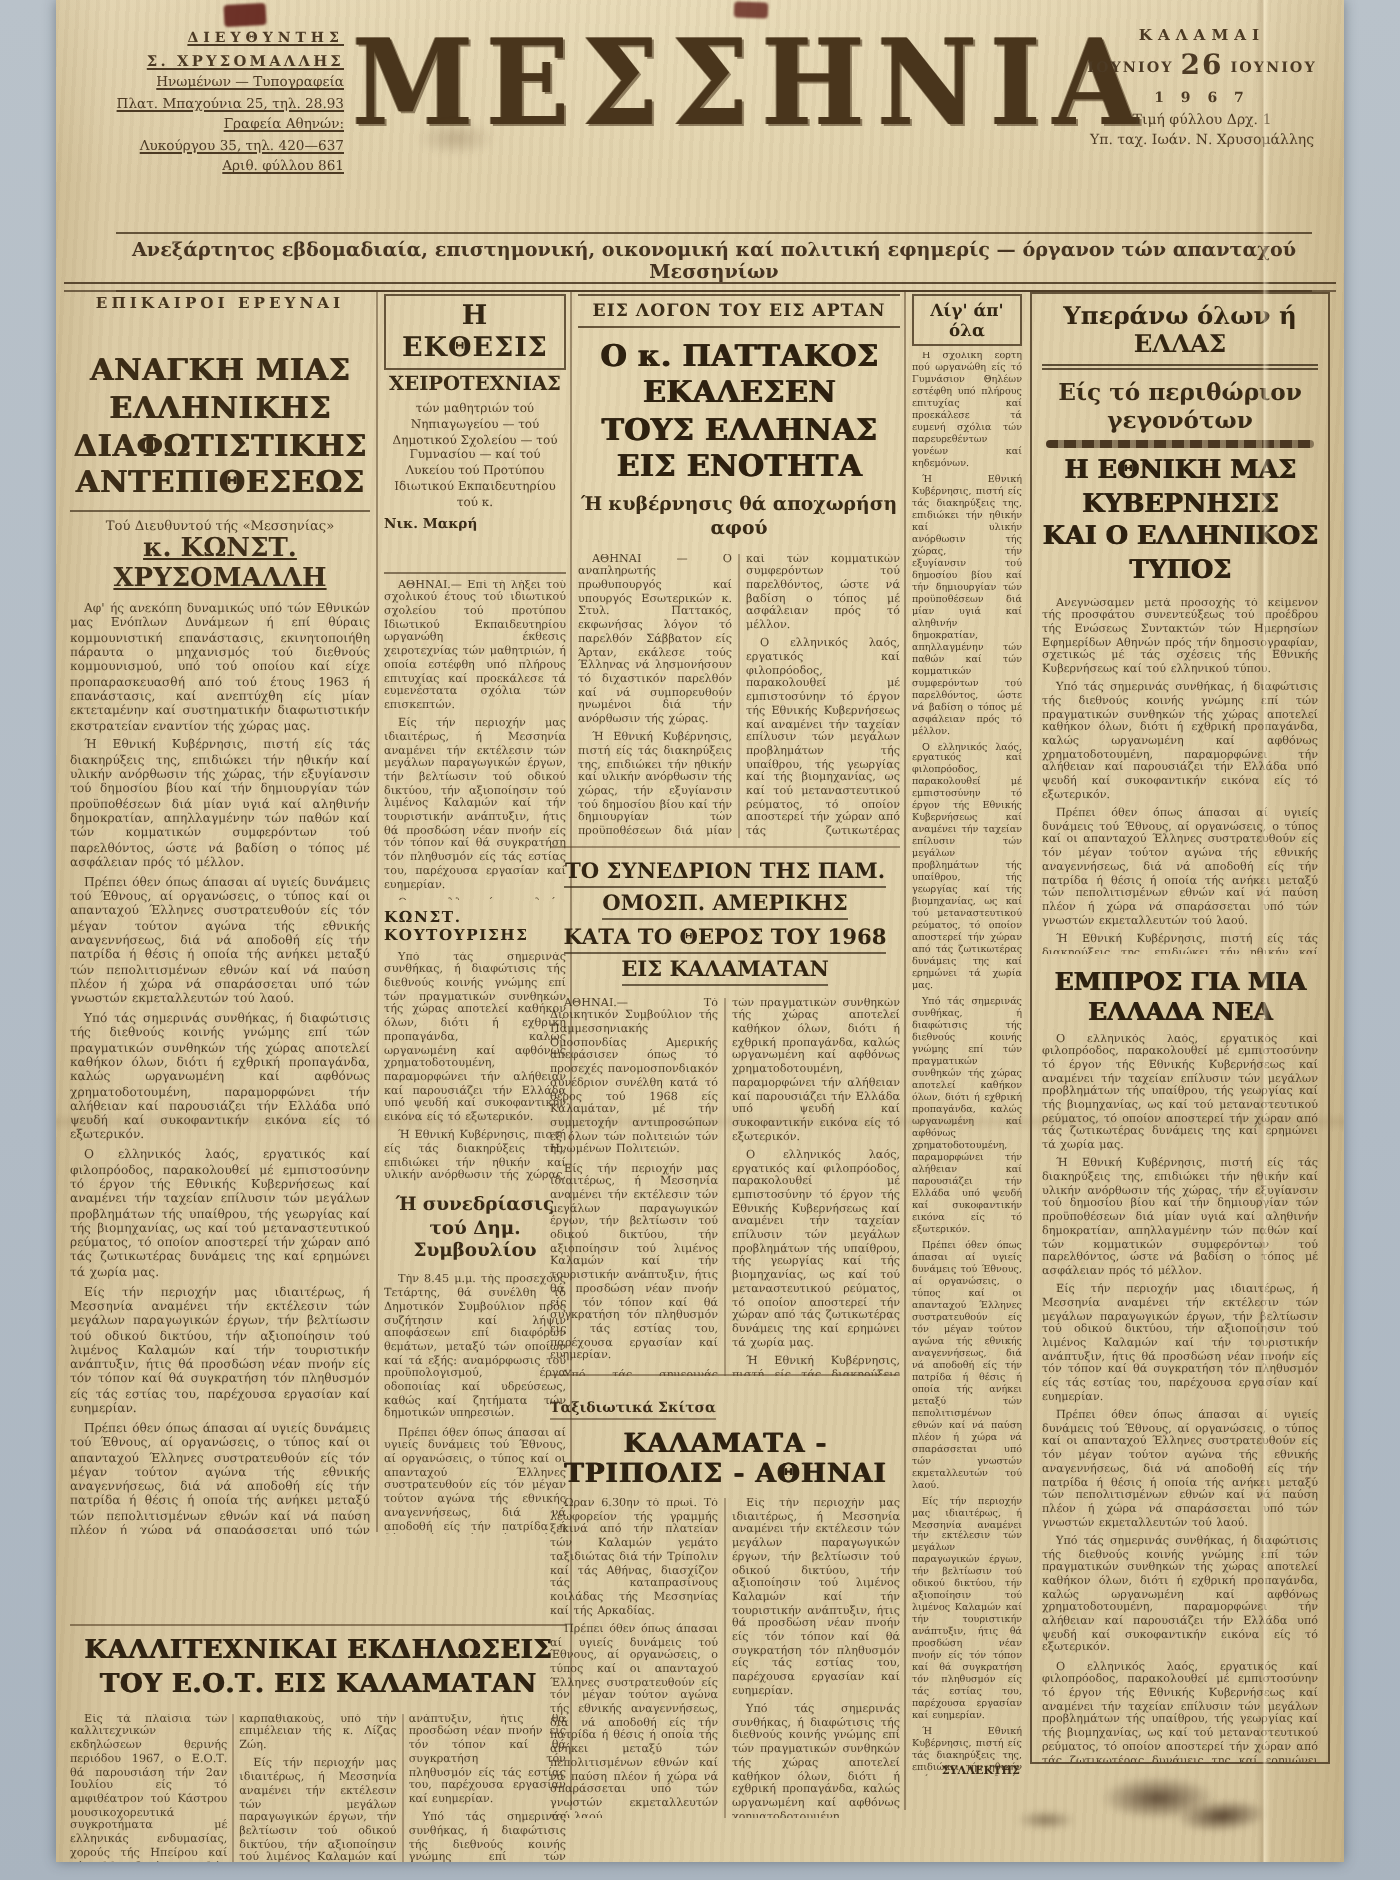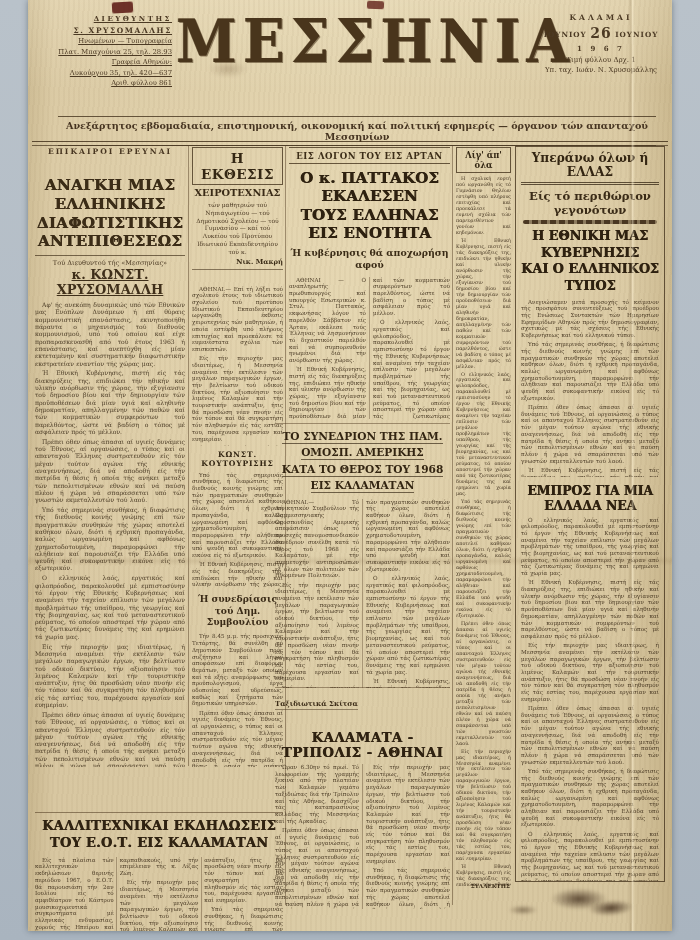--- a/index.html
+++ b/index.html
@@ -68,39 +68,39 @@
     letter-spacing:.4px;text-shadow:.5px 0 0 currentColor;filter:blur(.15px);}
   .byl{border-top:1px solid rgba(70,52,30,.7);margin-top:4px;padding-top:3px;text-align:center;}
   .byl .a{font-size:6.6px;color:#4c3a24;}
   .byl .bnm{font-size:13px;font-weight:bold;text-decoration:underline;color:#3f2f1a;}
   .sig{font-weight:bold;color:#3b2c17;}
 
   .ekbox{border:1px solid rgba(70,52,30,.8);text-align:center;font-size:13.5px;font-weight:bold;
     color:#34271472;padding:2px 0;color:#342714;letter-spacing:.5px;}
   .ek2{text-align:center;font-size:9.8px;font-weight:bold;color:#3a2b17;margin:2px 0 3px;}
   .deck{font-size:6px;line-height:1.3;text-align:center;color:#4c3a24;margin-bottom:2px;}
-  .deckname{font-size:6.8px;font-weight:bold;text-align:right;color:#3b2c17;
-    border-bottom:1px solid rgba(70,52,30,.6);padding-bottom:3px;margin-bottom:16px;}
-  .midname{font-size:7.6px;font-weight:bold;text-align:center;letter-spacing:.8px;color:#33261360;
+  .deckname{font-size:6.8px;font-weight:bold;text-align:left;color:#3b2c17;
+    border-bottom:1px solid rgba(70,52,30,.6);padding-bottom:20px;margin-bottom:3px;}
+  .midname{font-size:7.6px;font-weight:bold;letter-spacing:.8px;color:#33261360;
     color:#332613;margin:4px 0;}
   .subhead2{font-size:9.2px;font-weight:bold;text-align:center;color:#3a2b17;line-height:1.3;margin:6px 0 5px;}
 
   .kickbox{border-top:1px solid rgba(70,52,30,.8);border-bottom:1px solid rgba(70,52,30,.8);
     text-align:center;font-weight:bold;font-size:8.6px;color:#3c2d18;padding:2.5px 0;letter-spacing:.5px;}
   .h-patt{font-size:15px;font-weight:bold;text-align:center;color:#2e2110;line-height:1.22;
     margin-top:5px;letter-spacing:.2px;text-shadow:.6px 0 0 currentColor;filter:blur(.15px);}
   .sh-patt{font-size:9.4px;font-weight:bold;text-align:center;color:#3a2b16;line-height:1.3;margin:5px 0 5px;}
 
   .h-syn{font-size:10.6px;font-weight:bold;text-align:center;color:#332512;line-height:1.55;}
   .h-syn span{border-bottom:1px solid rgba(60,45,25,.7);padding-bottom:1px;margin-top:12px;}
 
   .kick-tax{font-size:7px;font-weight:bold;color:#3e2e19;border-bottom:1px solid rgba(70,52,30,.5);
     display:inline-block;padding-bottom:1px;}
   .h-tax{font-size:13.2px;font-weight:bold;text-align:center;color:#2f2211;letter-spacing:.5px;
-    margin:20px 0 4px;text-shadow:.5px 0 0 currentColor;filter:blur(.15px);}
+    margin:5px 0 4px;text-shadow:.5px 0 0 currentColor;filter:blur(.15px);}
 
   .ligabox{border:1px solid rgba(70,52,30,.8);text-align:center;font-size:8.4px;font-weight:bold;
     color:#342714;padding:2px 0;margin-bottom:3px;}
 
   .c5{position:absolute;left:487px;top:146px;width:150px;height:736px;
     border:1px solid rgba(70,52,30,.8);padding:4px 5px;box-sizing:border-box;overflow:hidden;}
   .banner5{font-size:12.2px;font-weight:bold;text-align:center;color:#33251278;color:#332512;
     border-bottom:3px double rgba(60,45,25,.8);padding-bottom:3px;}
   .ct5{font-size:11.6px;text-align:center;color:#3a2b17;margin:4px 0 3px;font-weight:bold;}
   .wavy{height:4px;margin:0 2px 4px;

